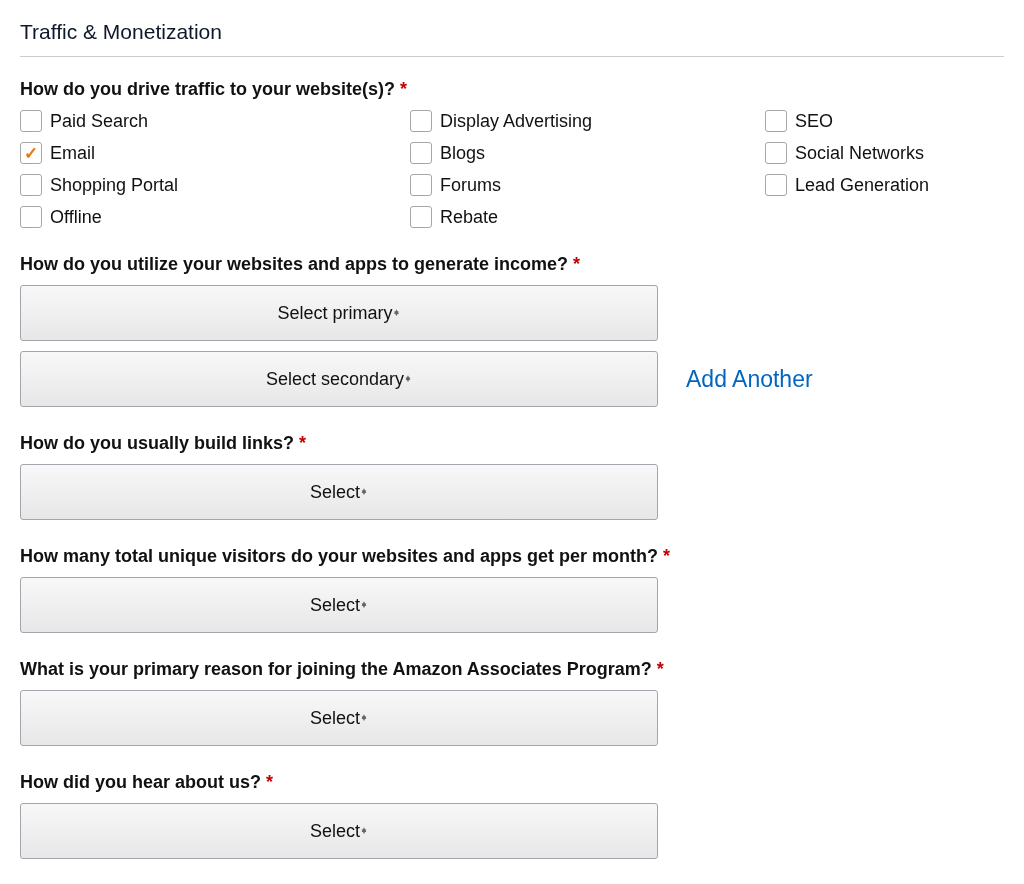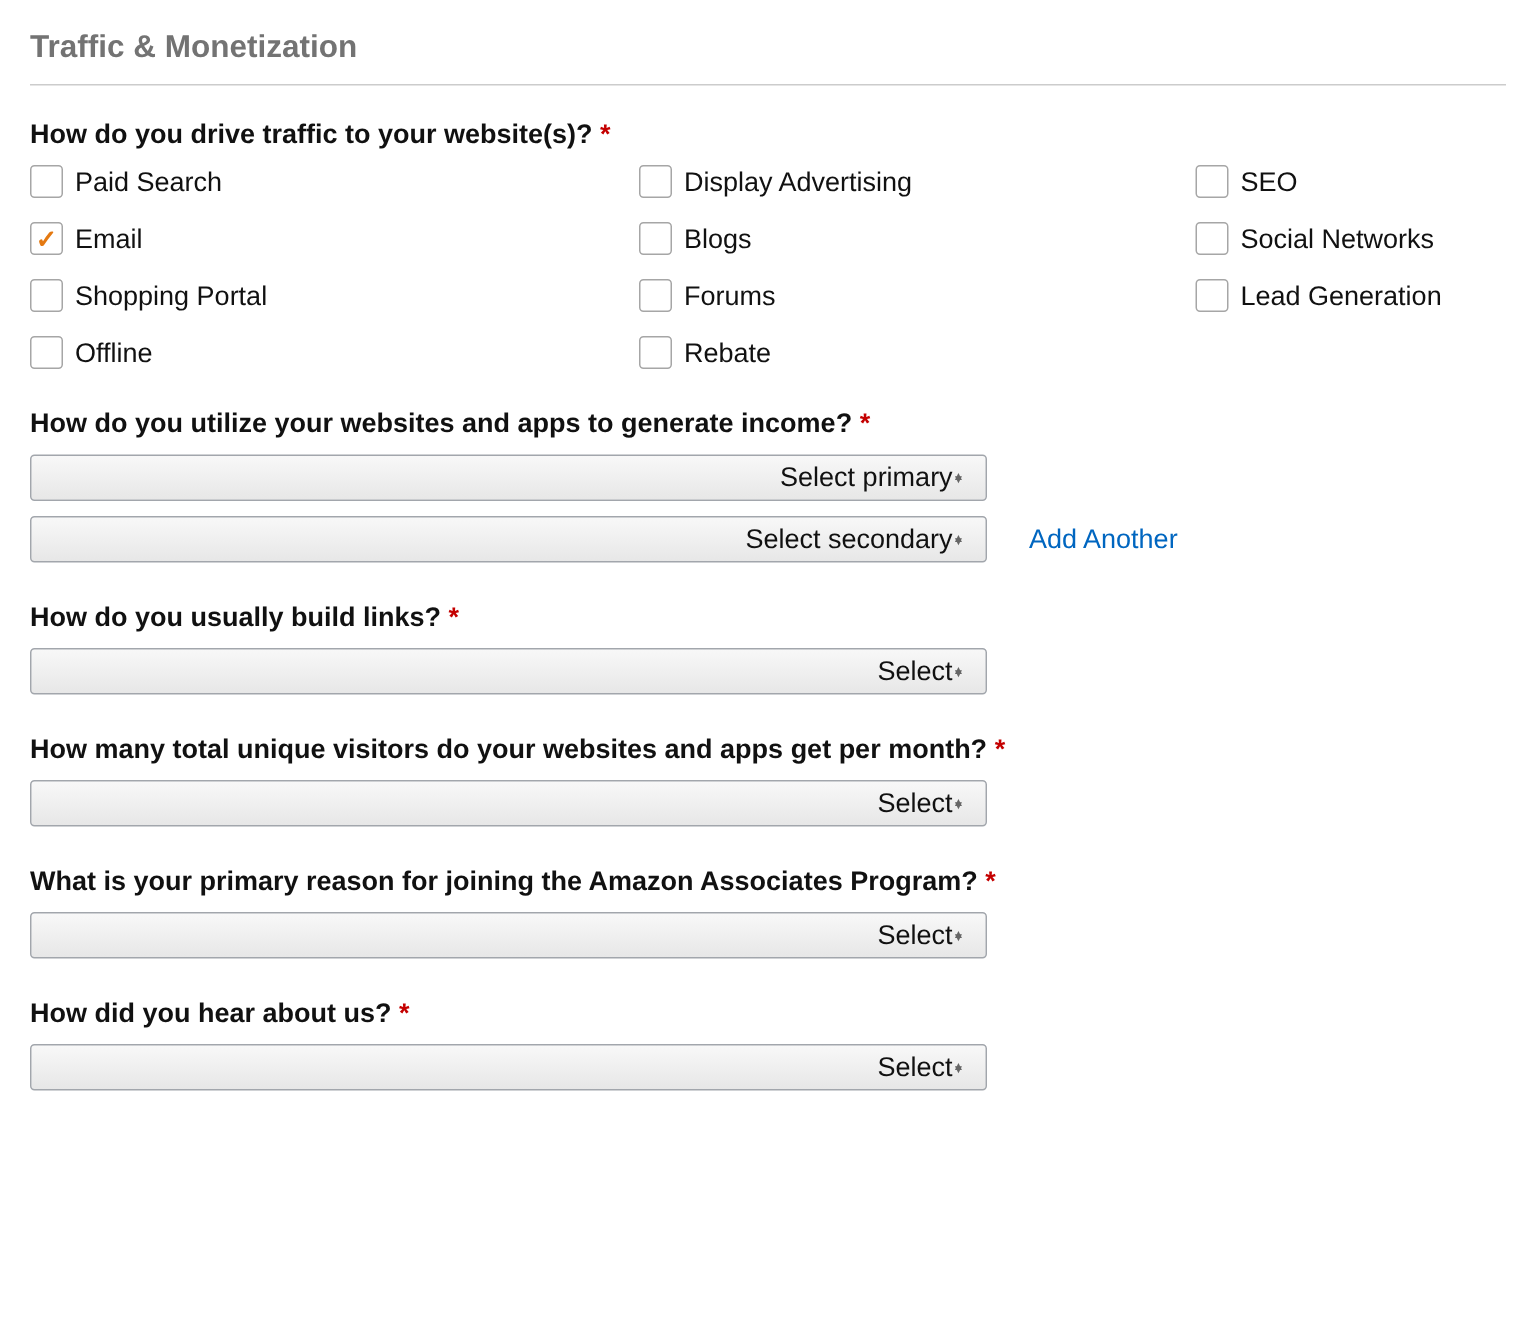--- a/index.html
+++ b/index.html
@@ -8,22 +8,22 @@
       padding: 0;
     }
     body {
       font-family: "Amazon Ember", Arial, sans-serif;
       padding: 20px;
       background: #fff;
       color: #111;
       font-size: 17px;
     }
     .section-title {
-      color: #737373;
-      font-weight: 700;
+      color: #0f172a;
+      font-weight: 400;
       font-size: 21px;
       margin-bottom: 12px;
     }
     .hr {
       height: 1px;
       background: #ccc;
       margin-bottom: 22px;
     }
     .question {
       margin-bottom: 26px;
@@ -36,21 +36,20 @@
     }
     .asterisk {
       color: #c40000;
       font-weight: 700;
     }
     .checkbox-grid {
       display: grid;
       grid-template-columns: 390px 355px auto;
       row-gap: 10px;
       column-gap: 0;
-      gap: 16px;
     }
     .checkbox-item {
       display: flex;
       align-items: center;
       gap: 8px;
     }
     .checkbox-box {
       width: 22px;
       height: 22px;
       border: 1px solid #a6a6a6;
@@ -74,27 +73,27 @@
       color: #111;
     }
     .dropdown-row {
       display: flex;
       align-items: center;
       gap: 28px;
       margin-bottom: 10px;
     }
     .dropdown {
       width: 638px;
-      height: 31px;
+      height: 56px;
       border: 1px solid #a2a6ac;
       border-radius: 3px;
       background: linear-gradient(to bottom, #f8f8f8, #e7e7e7);
       display: flex;
       align-items: center;
-      justify-content: flex-end;
+      justify-content: center;
       padding: 0 14px;
       cursor: pointer;
     }
     .dropdown-text {
       font-size: 18px;
       color: #111;
     }
     .arrows {
       display: inline-flex;
       flex-direction: column;
@@ -106,21 +105,21 @@
     .arrows::before {
       content: "▲";
       font-size: 8px;
     }
     .arrows::after {
       content: "▼";
       font-size: 8px;
     }
     .add-another {
       color: #0066c0;
-      font-size: 18px;
+      font-size: 23px;
       cursor: pointer;
     }
   </style>
 </head>
 <body>
 
 <div class="section-title">Traffic &amp; Monetization</div>
 <div class="hr"></div>
 
 <div class="question">

